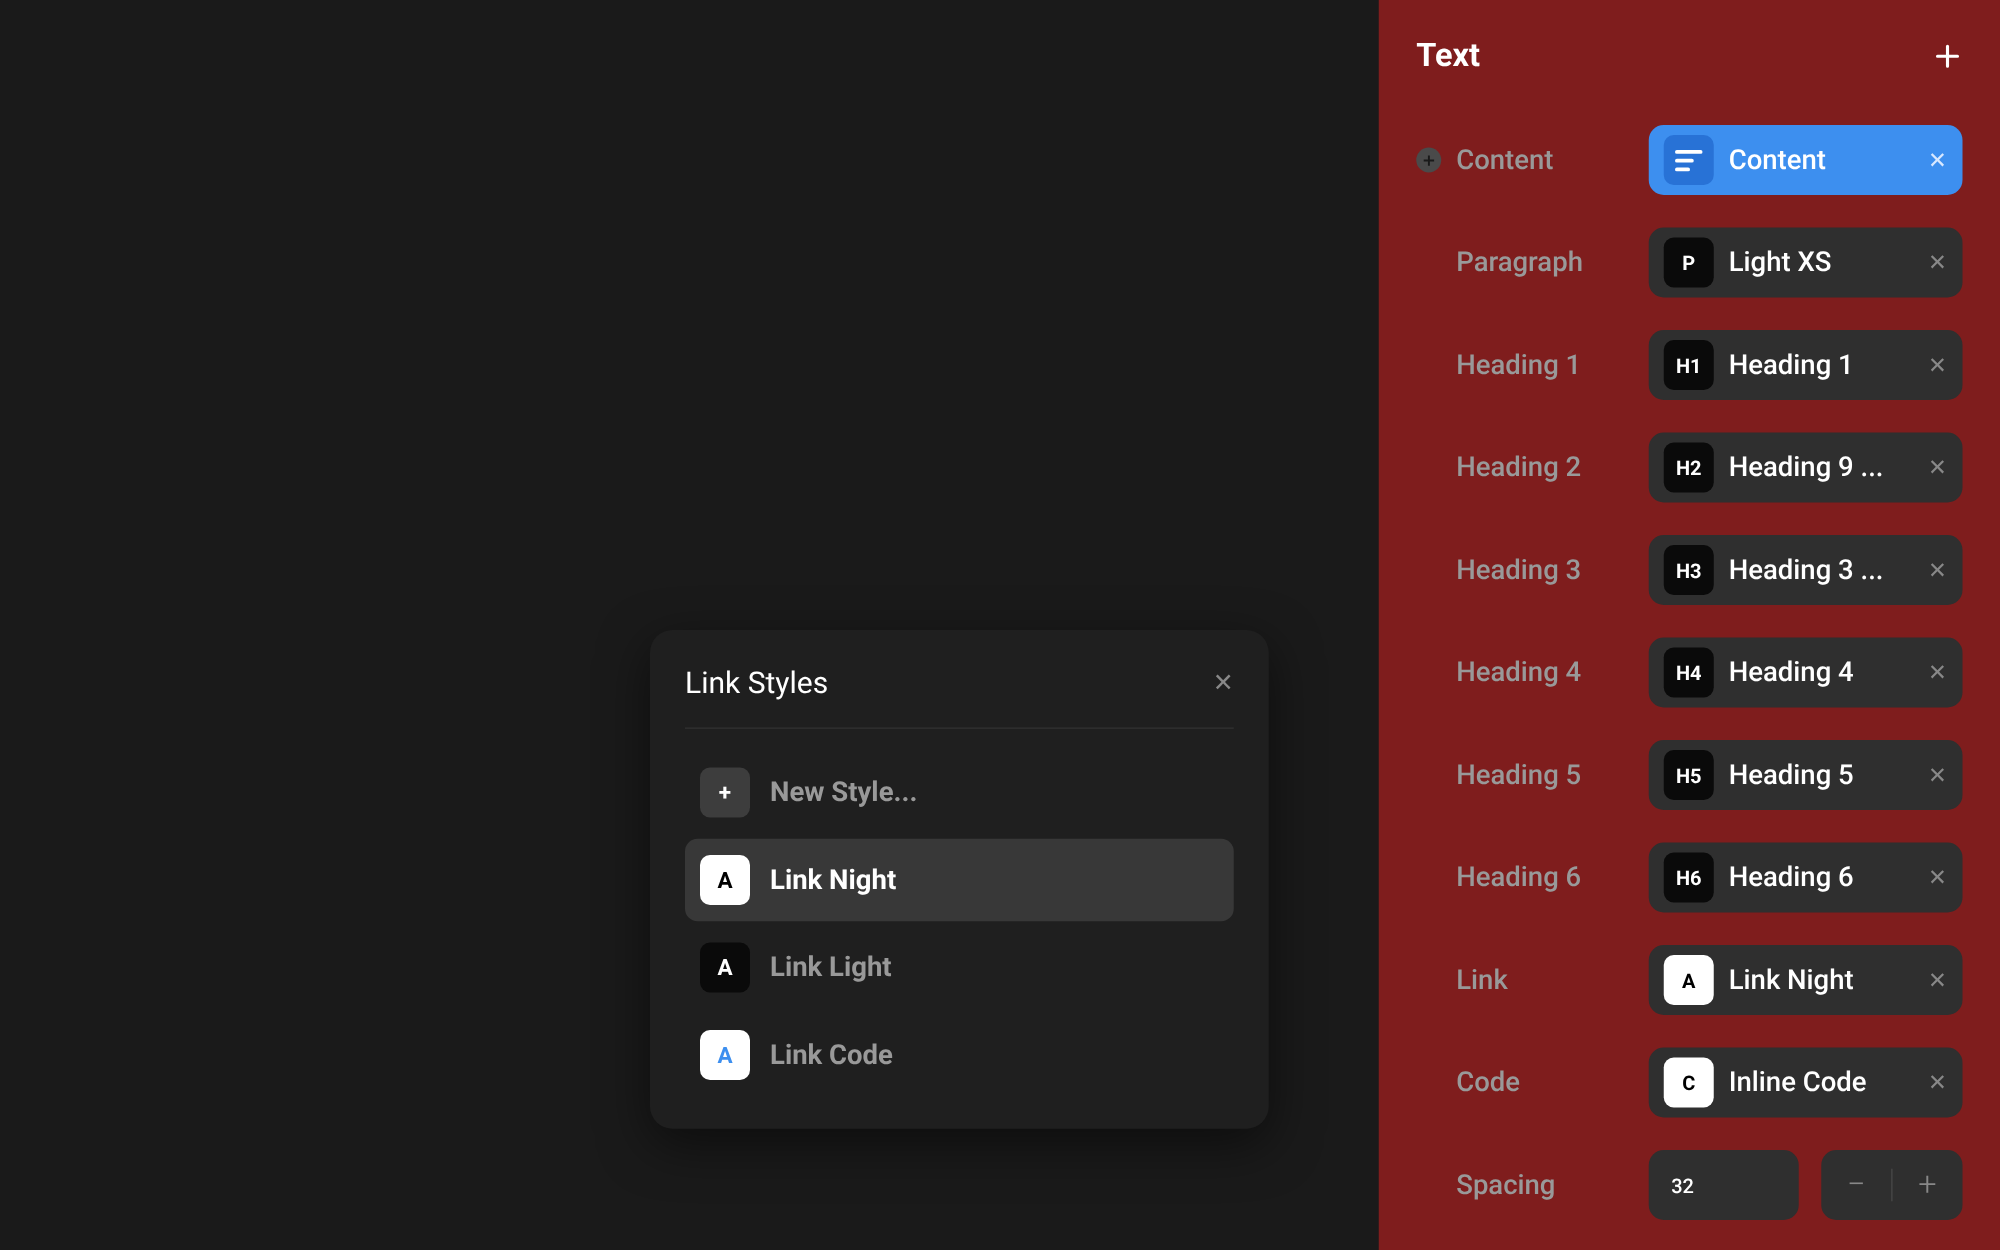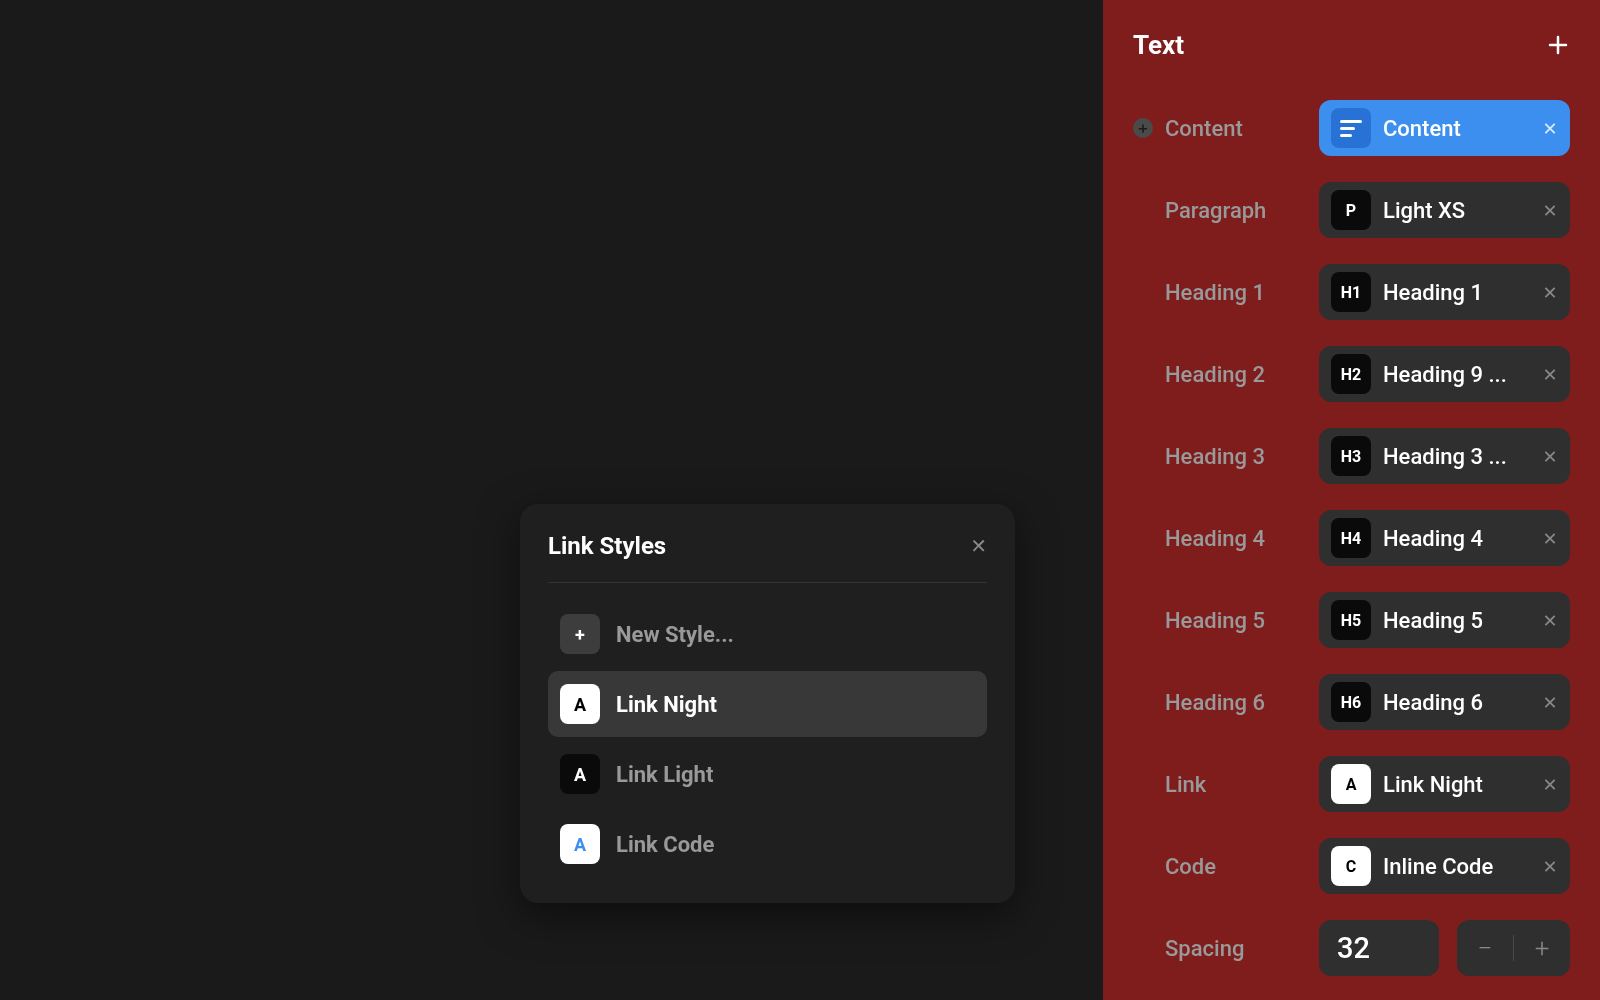--- a/index.html
+++ b/index.html
@@ -164,21 +164,21 @@
       display: flex;
       gap: 18px;
       flex: 1;
     }
     
     .spacing-value {
       background: #2f2f2f;
       border-radius: 12px;
       padding: 14px 18px;
       color: #fff;
-      font-size: 29px;
+      font-size: 16px;
       font-weight: 500;
       flex: 1;
       height: 56px;
       display: flex;
       align-items: center;
     }
     
     .spacing-stepper {
       background: #2f2f2f;
       border-radius: 12px;
@@ -220,21 +220,21 @@
     .popover-header {
       display: flex;
       justify-content: space-between;
       align-items: center;
       margin-bottom: 22px;
     }
     
     .popover-title {
       color: #fff;
       font-size: 24px;
-      font-weight: 700;
+      font-weight: 400;
     }
     
     .popover-close {
       color: #888;
       font-size: 20px;
       cursor: pointer;
     }
     
     .popover-divider {
       height: 1px;

